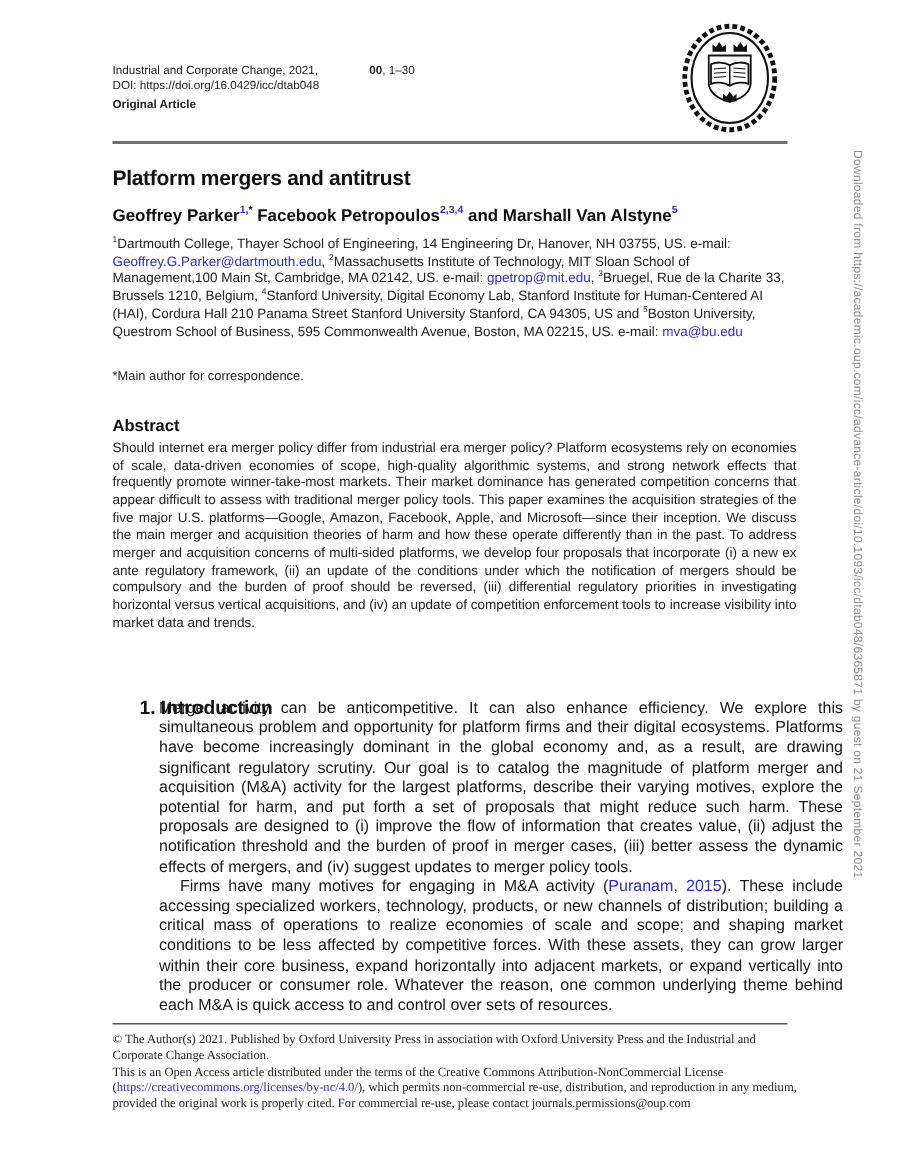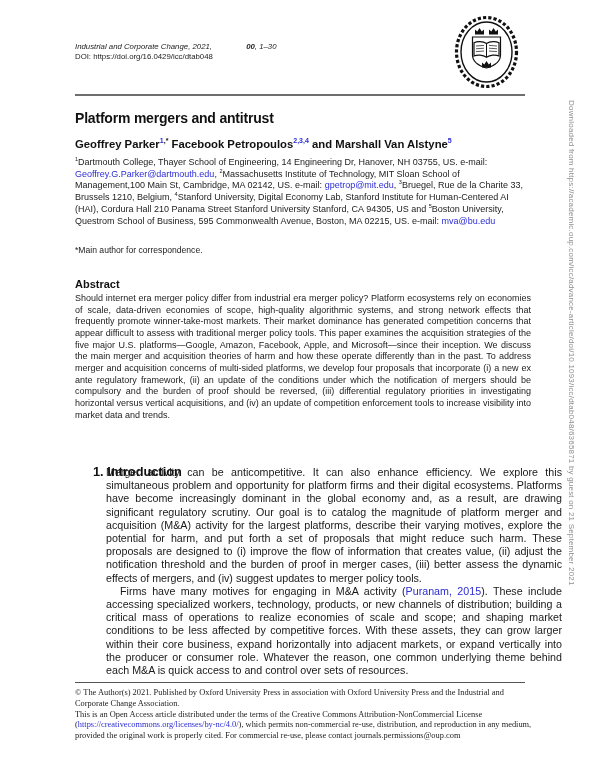--- a/index.html
+++ b/index.html
@@ -3,21 +3,21 @@
 <meta charset="utf-8">
 <style>
   html,body{margin:0;padding:0;background:#fff;}
   .page{position:relative;width:600px;height:782px;background:#ffffff;overflow:hidden;
         font-family:"Liberation Sans",sans-serif;color:#1a1a1a;}
   .abs{position:absolute;}
   
   .masthead{left:75px;top:42px;width:360px;}
   .jline{font-size:7.8px;line-height:10px;color:#222;}
   .jline.type{font-weight:bold;margin-top:3px;}
-  .itl{font-style:italic;}
+  .itl{}
   .bld{font-weight:bold;padding-left:32px;}
   .lnk{color:var(--link,#2c2cd6);text-decoration:none;cursor:pointer;}
   sup{font-size:0.62em;vertical-align:super;line-height:0;}
   
   .logo{left:448px;top:14px;width:77px;height:78px;}
   
   .rule{height:2px;background:#6e6e6e;}
   .rule-top{left:75px;top:94px;width:450px;}
   .rule-bottom{left:75px;top:682px;width:450px;height:1px;background:#555;}
   
@@ -50,20 +50,21 @@
 </head>
 <body>
 
 <div class="page">
 
   <div class="abs vtext">Downloaded from https://academic.oup.com/icc/advance-article/doi/10.1093/icc/dtab048/6365871 by guest on 21 September 2021</div>
 
   <header class="abs masthead">
     <div class="jline"><span class="itl">Industrial and Corporate Change, 2021, </span><span class="bld itl">00</span><span class="itl">, 1–30</span></div>
     <div class="jline">DOI: https://doi.org/16.0429/icc/dtab048</div>
+    <div class="jline type">Original Article</div>
   </header>
 
   <div class="abs logo">
     <svg width="77" height="78" viewBox="0 0 77 78" aria-hidden="true">
       <ellipse cx="38.5" cy="38" rx="30" ry="34.5" fill="#fff" stroke="#111" stroke-width="3.2" stroke-dasharray="3.2,2.1"></ellipse>
       <ellipse cx="38.5" cy="38" rx="25.5" ry="30" fill="#fff" stroke="#111" stroke-width="1.4"></ellipse>
       <path class="ln" d="M24.5 23 h28 v18 q0 9 -14 13 q-14 -4 -14 -13 z" stroke-width="1.2"></path>
       <path d="M27 15.5 v5 h9 v-5 l-2.2 2 l-2.3 -3.5 l-2.2 3.5 z" fill="#111"></path>
       <path d="M41 15.5 v5 h9 v-5 l-2.2 2 l-2.3 -3.5 l-2.2 3.5 z" fill="#111"></path>
       <path d="M38.5 29.5 C35 27.2 29 27.2 26 28.8 V42 C29 40.5 35 40.8 38.5 43.2 C42 40.8 48 40.5 51 42 V28.8 C48 27.2 42 27.2 38.5 29.5 Z" fill="#fff" stroke="#111" stroke-width="1.2"></path>

